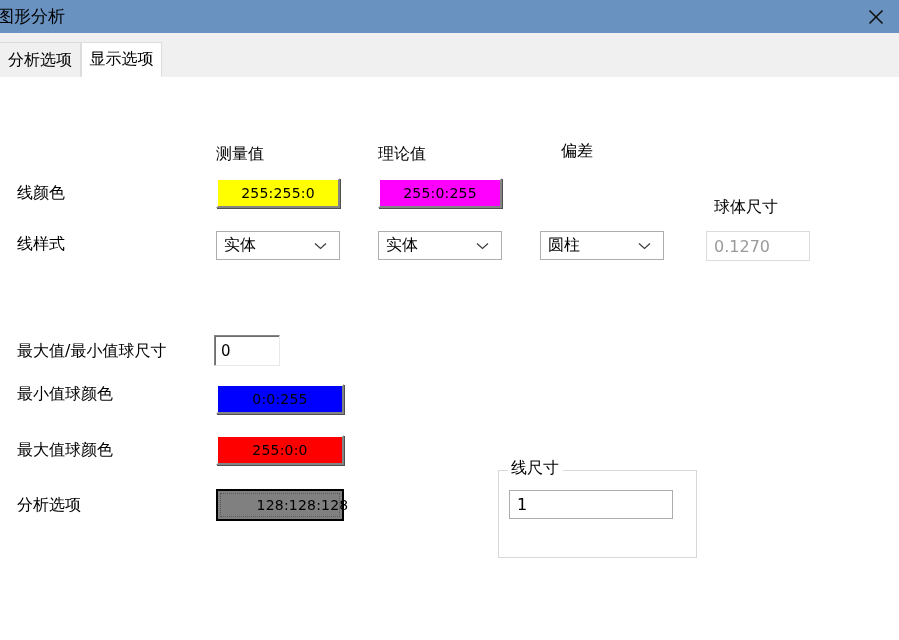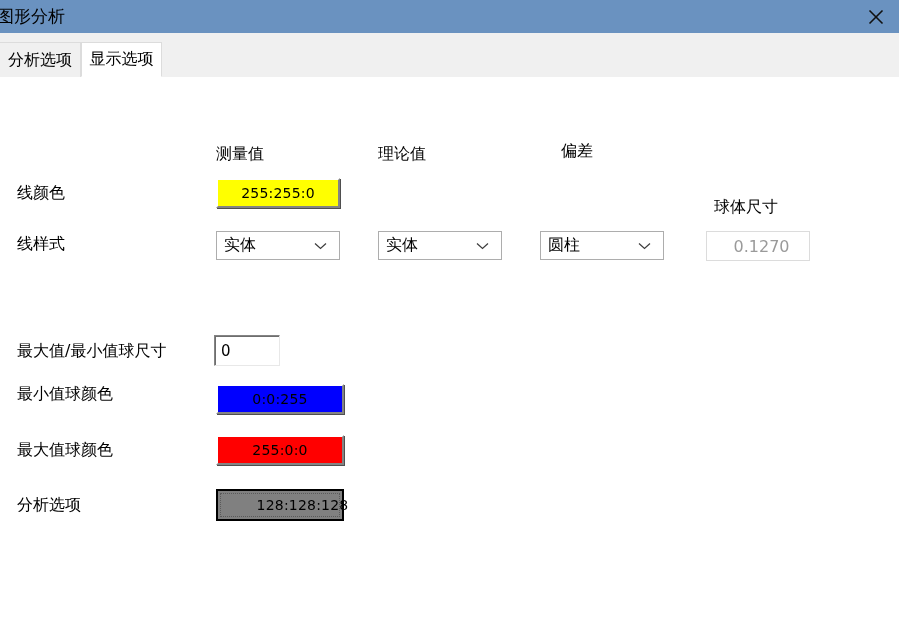--- a/index.html
+++ b/index.html
@@ -154,21 +154,20 @@
     box-sizing: border-box;
     background: #ffffff;
     border: 1px solid #adadad;
     font-size: 16px;
     color: #000000;
     padding: 0 0 0 7px;
     display: flex;
     align-items: center;
     outline: none;
     font-family: inherit;
-    justify-content: center;
   }
   .flatinput.disabled {
     border: 1px solid #dcdcdc;
     color: #9a9a9a;
   }
 
   
   .combo {
     position: absolute;
     box-sizing: border-box;
@@ -226,20 +225,23 @@
 
   <div class="lbl" style="left:216px; top:69px;">测量值</div>
   <div class="lbl" style="left:378px; top:69px;">理论值</div>
   <div class="lbl" style="left:561px; top:66px;">偏差</div>
   <div class="lbl" style="left:714px; top:122px;">球体尺寸</div>
 
   <div class="lbl" style="left:17px; top:108px;">线颜色</div>
   <div class="colorbtn" id="btn-measured-color" style="left: 216px; top: 101px; width: 124px; height: 30px; background-color: rgb(255, 255, 0);">
     <span>255:255:0</span>
   </div>
+  <div class="colorbtn" id="btn-theoretical-color" style="left: 378px; top: 101px; width: 124px; height: 30px; background-color: rgb(255, 0, 255);">
+    <span>255:0:255</span>
+  </div>
 
   <div class="lbl" style="left:17px; top:159px;">线样式</div>
   <div class="combo" style="left:216px; top:154px; width:124px; height:29px;">
     <span>实体</span>
     <svg class="chev" width="13" height="8" viewBox="0 0 13 8">
       <polyline points="1,1.5 6.5,6.5 12,1.5" fill="none" stroke="#3c3c3c" stroke-width="1.2"></polyline>
     </svg>
   </div>
   <div class="combo" style="left:378px; top:154px; width:124px; height:29px;">
     <span>实体</span>
@@ -272,14 +274,20 @@
   <div class="colorbtn" id="btn-max-sphere-color" style="left: 216px; top: 358px; width: 128px; height: 30px; background-color: rgb(255, 0, 0);">
     <span>255:0:0</span>
   </div>
 
   <div class="lbl" style="left:17px; top:420px;">分析选项</div>
   <div class="colorbtn focused" id="btn-background-color" style="left: 216px; top: 412px; width: 128px; height: 32px; background-color: rgb(128, 128, 128);">
     <span class="focusring"></span>
     <span>128:128:128</span>
   </div>
 
+  <div class="groupbox" style="left:498px; top:393px; width:199px; height:88px;">
+    <span class="groupbox-legend">线尺寸</span>
+    <div class="flatinput" style="left:10px; top:19px; width:164px; height:29px;">
+      <span>1</span>
+    </div>
+  </div>
 
 </div>
 
 </body></html>

